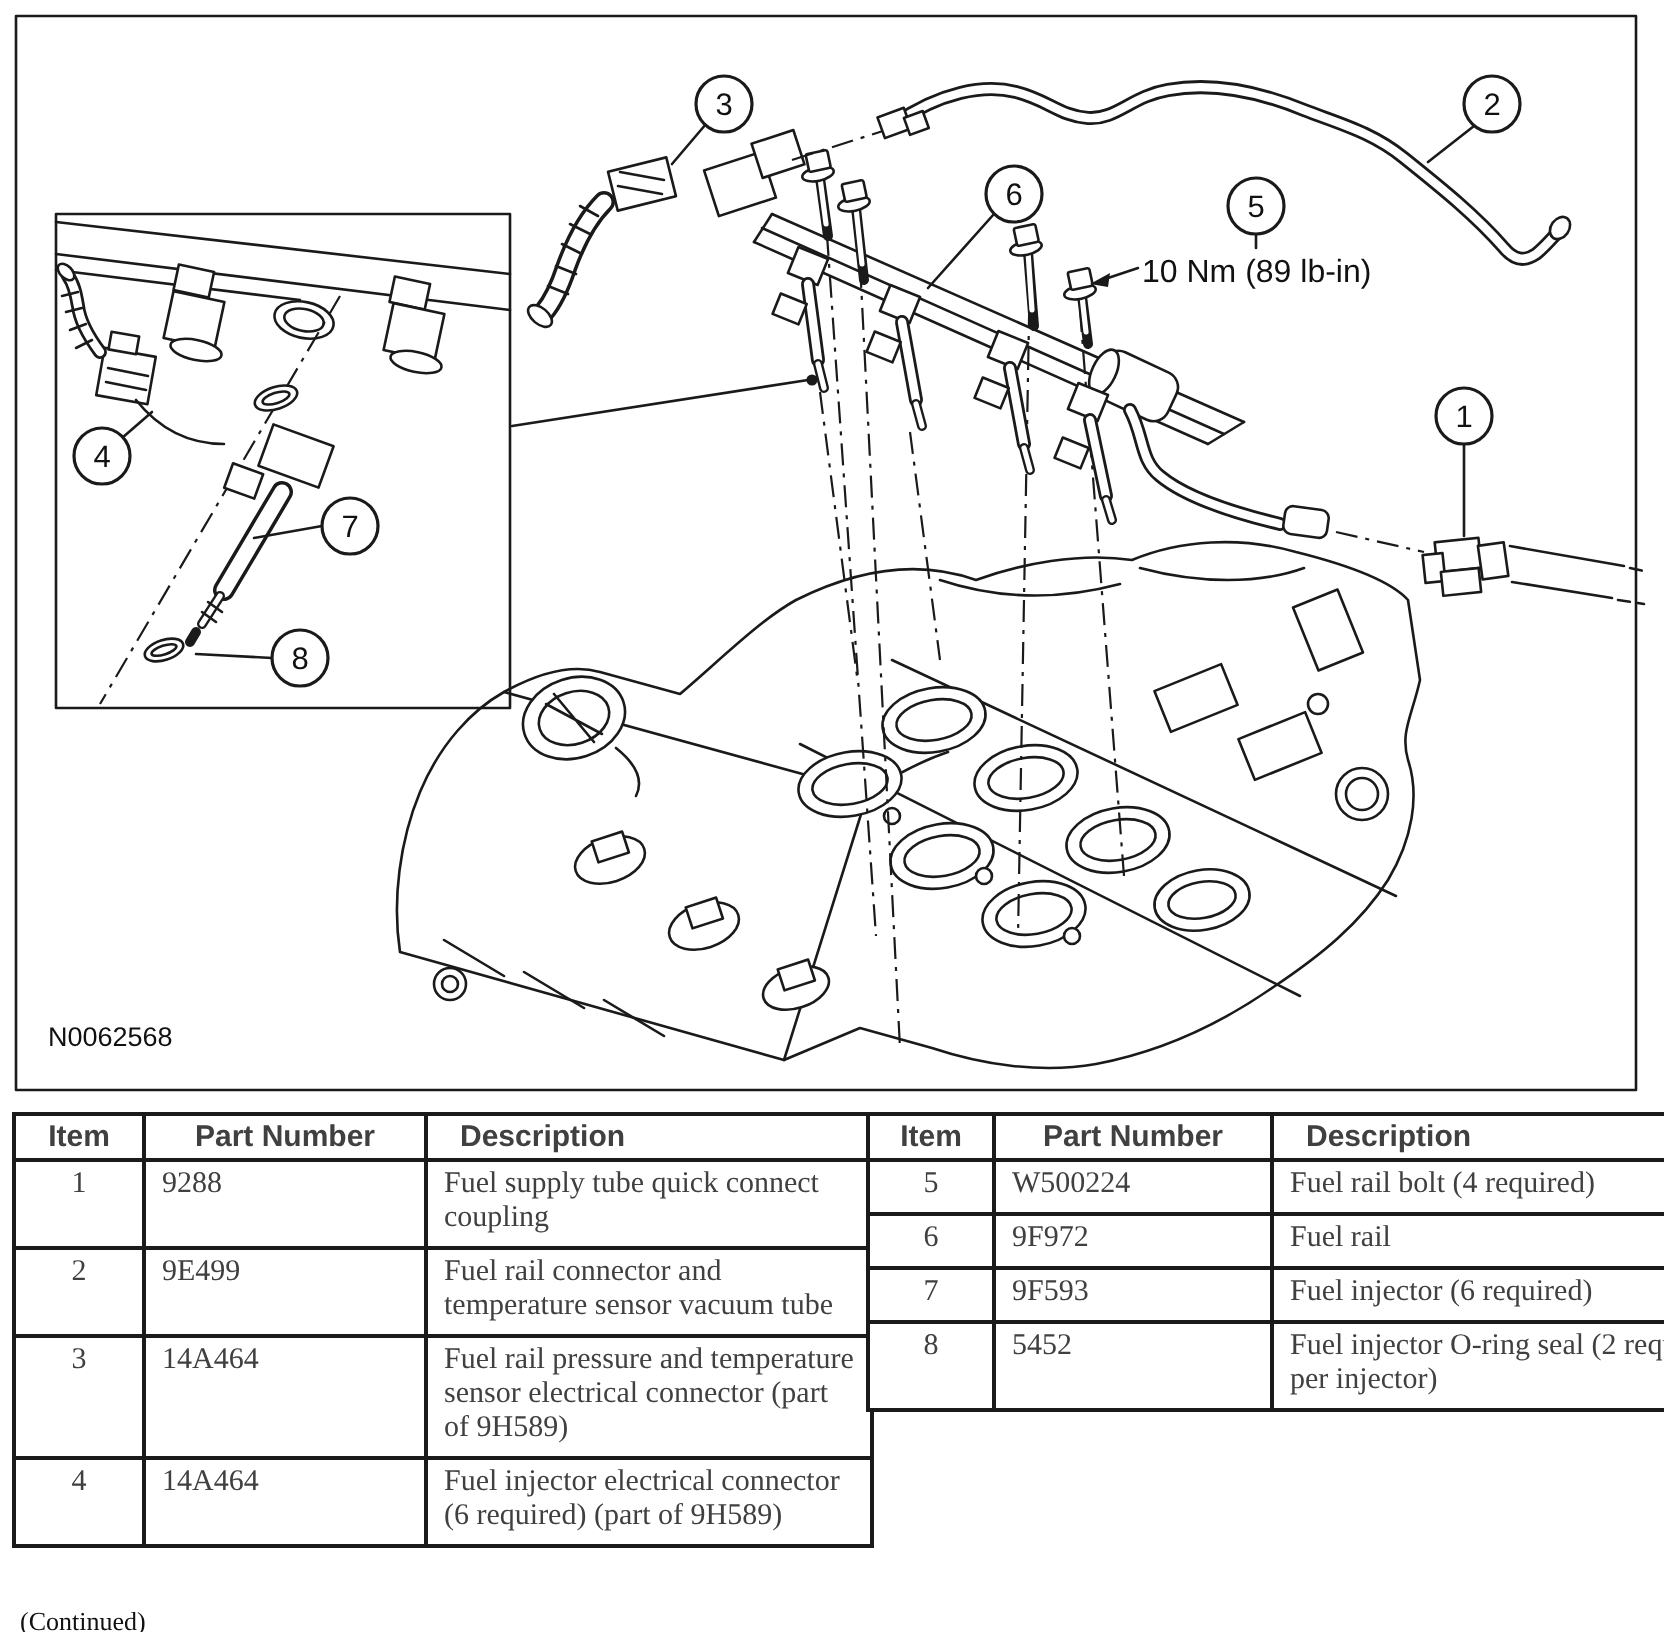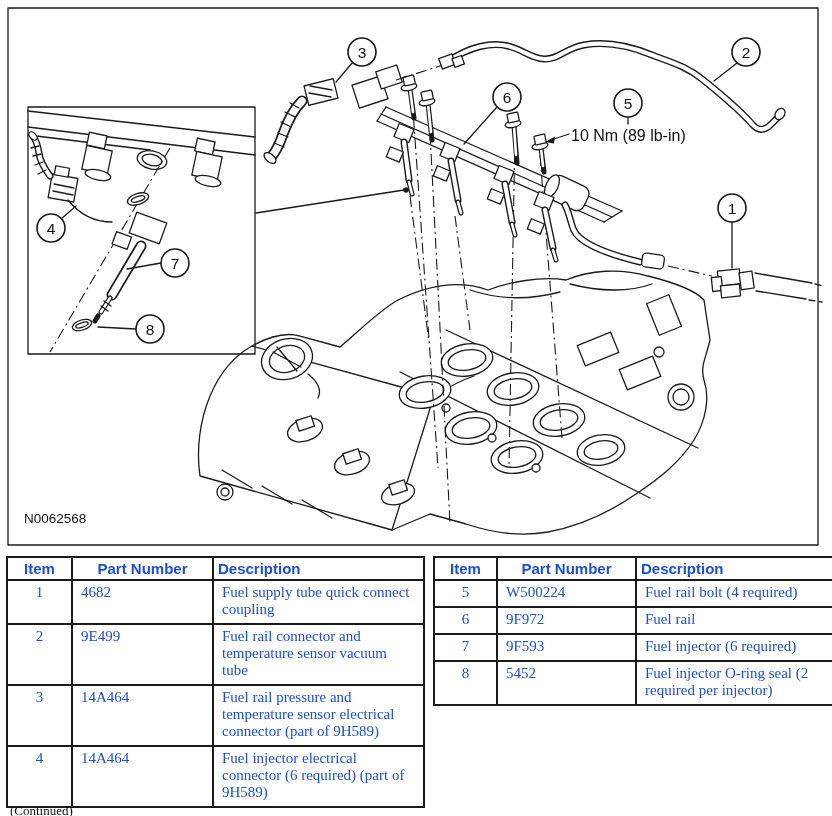--- a/index.html
+++ b/index.html
@@ -14,24 +14,24 @@
   .w3 {fill:none;stroke:#fff;stroke-width:2.6;stroke-linecap:round}
   .t10{fill:none;stroke:#1a1a1a;stroke-width:11;stroke-linecap:round}
   .w7 {fill:none;stroke:#fff;stroke-width:7.5;stroke-linecap:round}
   .dd {fill:none;stroke:#1a1a1a;stroke-width:1.1;stroke-dasharray:11 4 2 4}
   .co {fill:#fff;stroke:#1a1a1a;stroke-width:1.6}
   .cn {font:15.5px "Liberation Sans",sans-serif;fill:#111;text-anchor:middle}
   .lbl{font:16px "Liberation Sans",sans-serif;fill:#111}
   .fid{font:13.5px "Liberation Sans",sans-serif;fill:#111}
 
   table.parts{position:absolute;border-collapse:collapse;table-layout:fixed;
-              background:#fff;font:15px/17px "Liberation Serif",serif;color:#1d4ed8}
+              background:#fff;font:15px/17px "Liberation Serif",serif;color:#404040}
   table.parts th,table.parts td{border:2px solid #1a1a1a;vertical-align:top;overflow:hidden}
   table.parts th{font:bold 15px/17px "Liberation Sans",sans-serif;padding:2px 6px;text-align:center}
-  table.parts th.c2{text-align:left;padding-left:4px}
+  table.parts th.c2{text-align:left;padding-left:16px}
   table.parts td{padding:3px 8px 5px}
   table.parts td.c0{text-align:center}
   .tbl-left{left:6px;top:556px;width:377px}
   .tbl-left  .c0{width:51px}.tbl-left  .c1{width:127px}.tbl-left  .c2{width:199px}
   .tbl-right{left:433px;top:556px;width:391px}
   .tbl-right .c0{width:49px}.tbl-right .c1{width:125px}.tbl-right .c2{width:217px}
   .continued{position:absolute;left:10px;top:803px;font:13px "Liberation Serif",serif;color:#111}
 </style>
 </head>
 <body>
@@ -338,21 +338,21 @@
       <thead>
         <tr>
           <th class="c0">Item</th>
           <th class="c1">Part Number</th>
           <th class="c2">Description</th>
         </tr>
       </thead>
       <tbody>
         <tr>
           <td class="c0">1</td>
-          <td class="c1">4682</td>
+          <td class="c1">9288</td>
           <td class="c2">Fuel supply tube quick connect coupling</td>
         </tr>
         <tr>
           <td class="c0">2</td>
           <td class="c1">9E499</td>
           <td class="c2">Fuel rail connector and temperature sensor vacuum tube</td>
         </tr>
         <tr>
           <td class="c0">3</td>
           <td class="c1">14A464</td>

